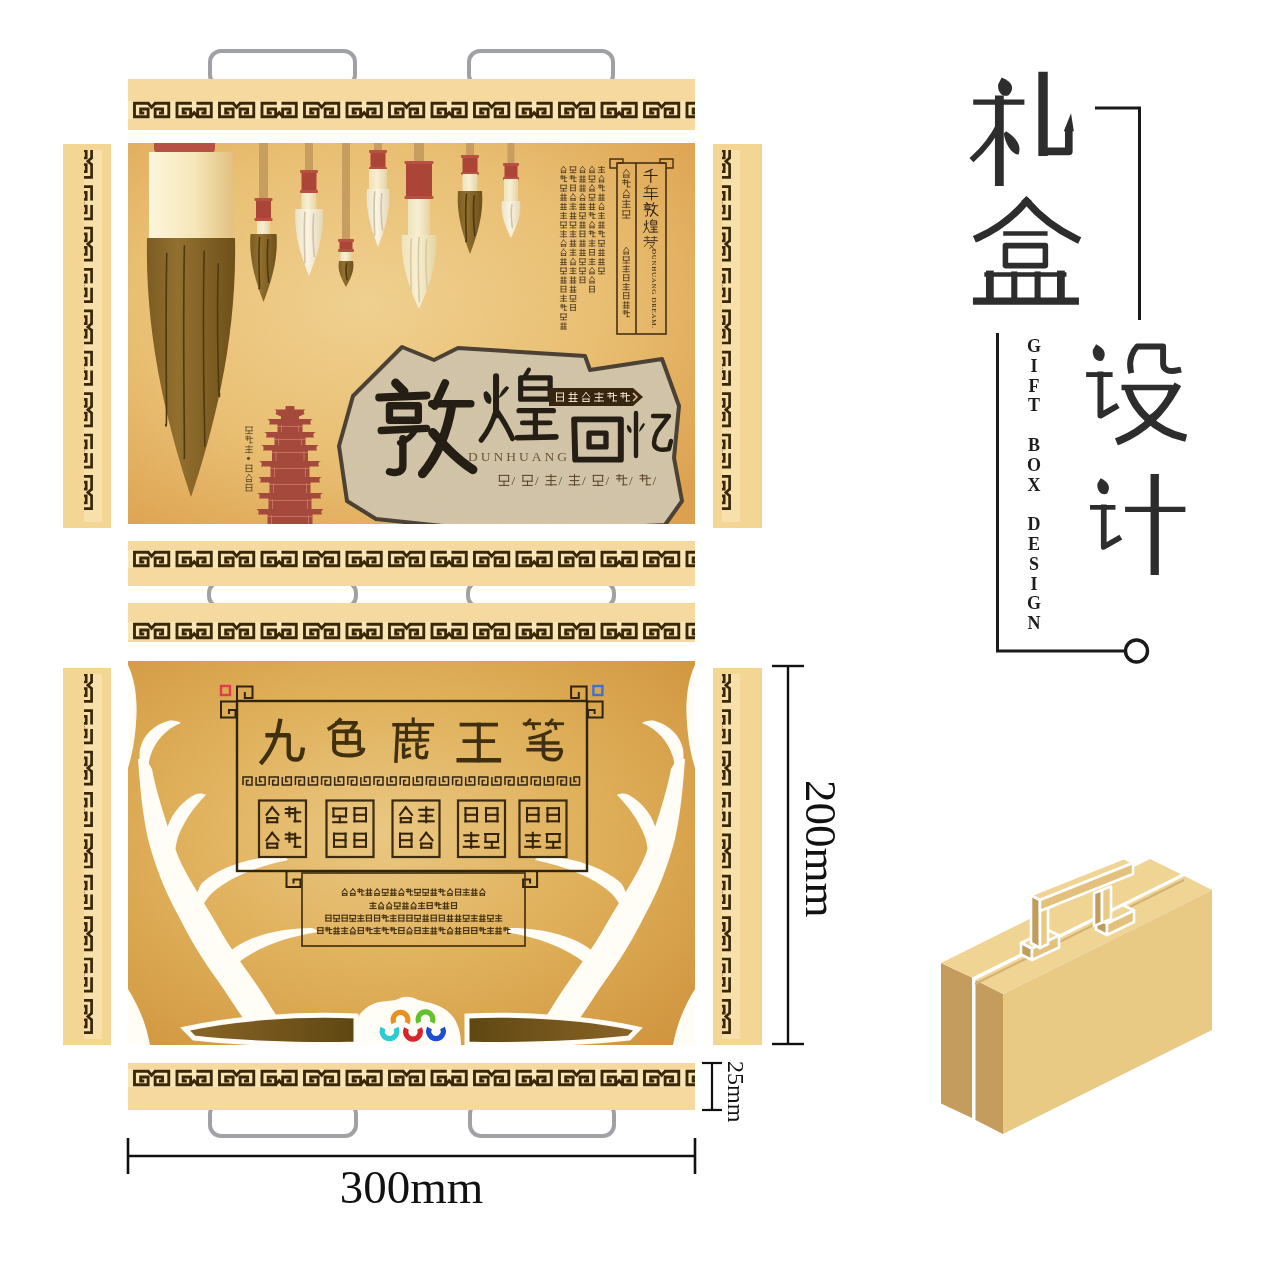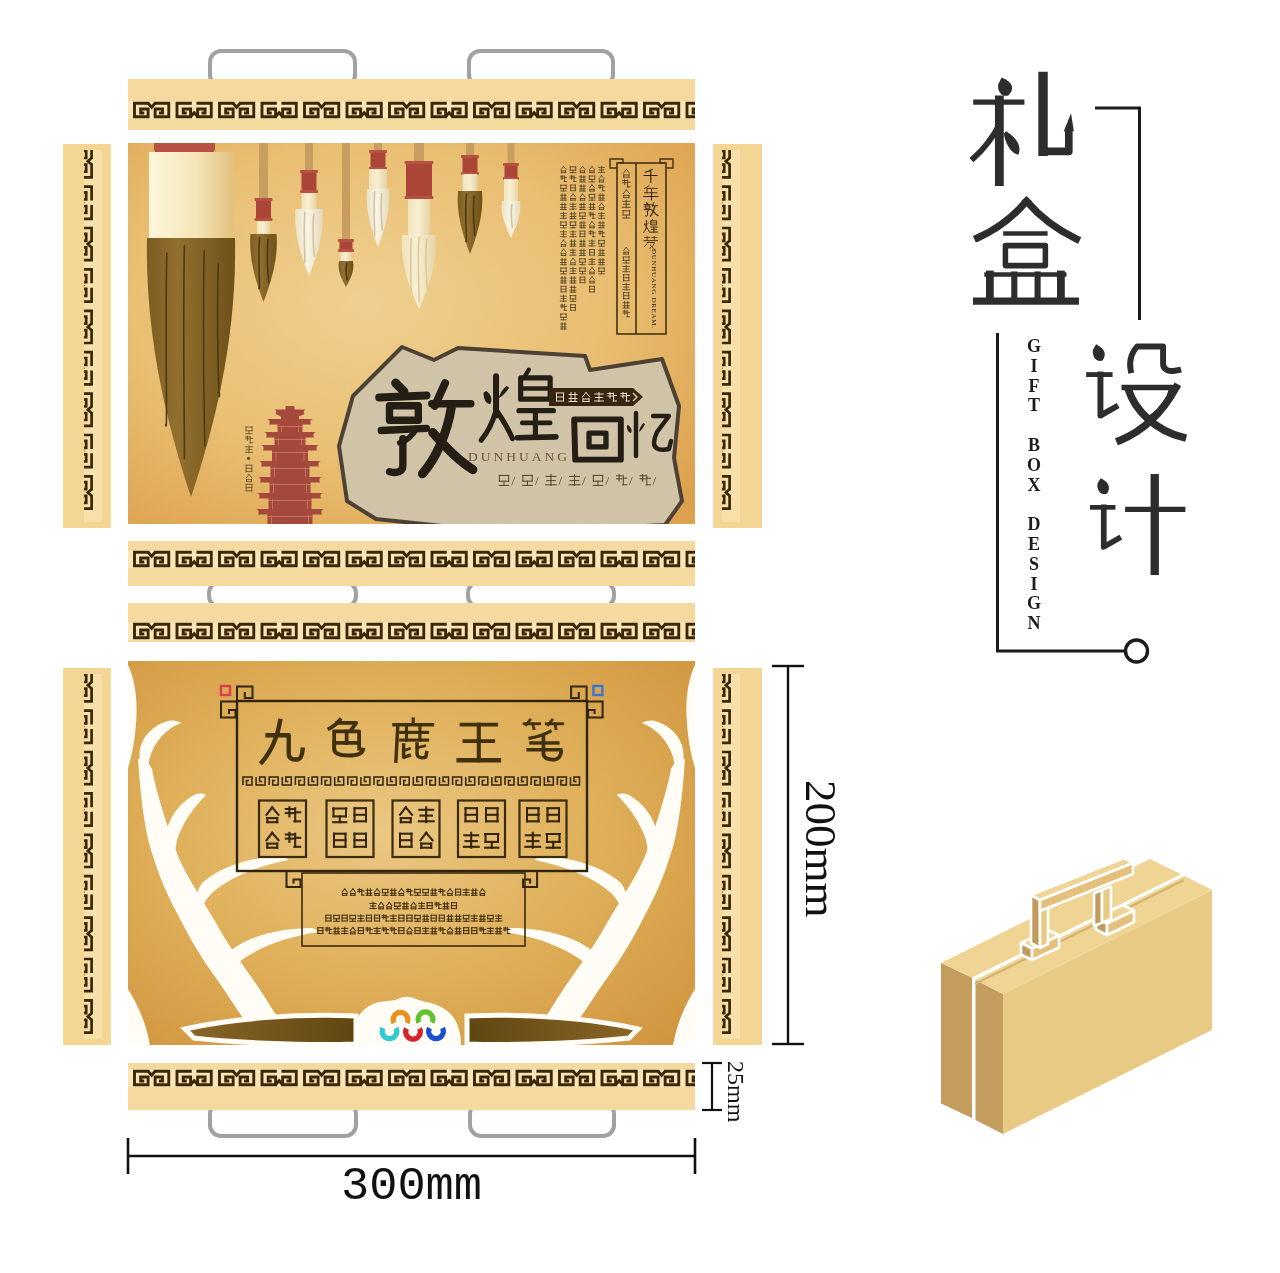--- a/index.html
+++ b/index.html
@@ -2623,21 +2623,21 @@
     </svg>
 <div class="abs" style="left:722px;top:1061px;writing-mode:vertical-rl;font-family:'Liberation Serif',serif;font-size:24px;color:#111">25mm</div>
 
 <svg class="abs" style="left:120px;top:1130px" width="590" height="50" viewBox="0 0 590 50">
 <g stroke="#111" stroke-width="2.6">
 <line x1="8" y1="26" x2="575" y2="26"></line>
         <line x1="8" y1="8" x2="8" y2="44"></line>
         <line x1="575" y1="8" x2="575" y2="44"></line>
 </g>
     </svg>
-<div class="abs" style="left:128px;top:1160px;width:567px;text-align:center;font-family:Liberation Mono, monospace;font-size:47px;color:#111">300mm</div>
+<div class="abs" style="left:128px;top:1160px;width:567px;text-align:center;font-family:Liberation Serif, serif;font-size:47px;color:#111">300mm</div>
 
 <svg class="abs" style="left:955px;top:60px" width="140" height="260" viewBox="0 0 140 260">
 <g transform="translate(13,13) scale(1.12)" stroke="#2d2d2d" fill="none" stroke-linecap="square" stroke-linejoin="round">
         <path d="M30 4 C40 8 42 14 36 20 C30 22 26 16 27 10 Z" stroke="none" fill="#2d2d2d"></path>
         <line x1="7" y1="26" x2="48" y2="26" stroke-width="4.7250000000000005"></line>
         <line x1="28" y1="24" x2="28" y2="97" stroke-width="7.875"></line>
         <path d="M28 46 C22 58 14 68 5 76" stroke-width="5.25"></path>
         <path d="M34 52 C44 58 48 66 45 73 C38 72 33 62 32 54 Z" stroke="none" fill="#2d2d2d"></path>
         <line x1="67" y1="3" x2="67" y2="70" stroke-width="8.4"></line>
         <path d="M67 70 L90 70 L90 52" stroke-width="6.825"></path>

